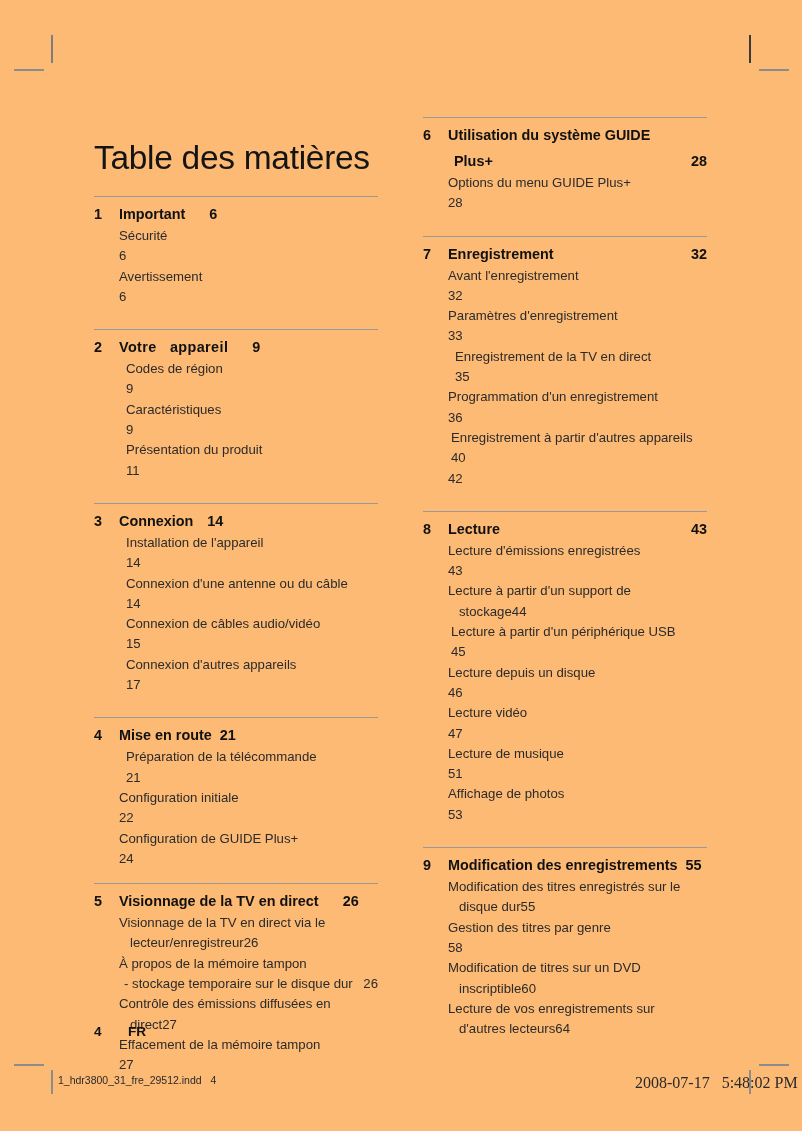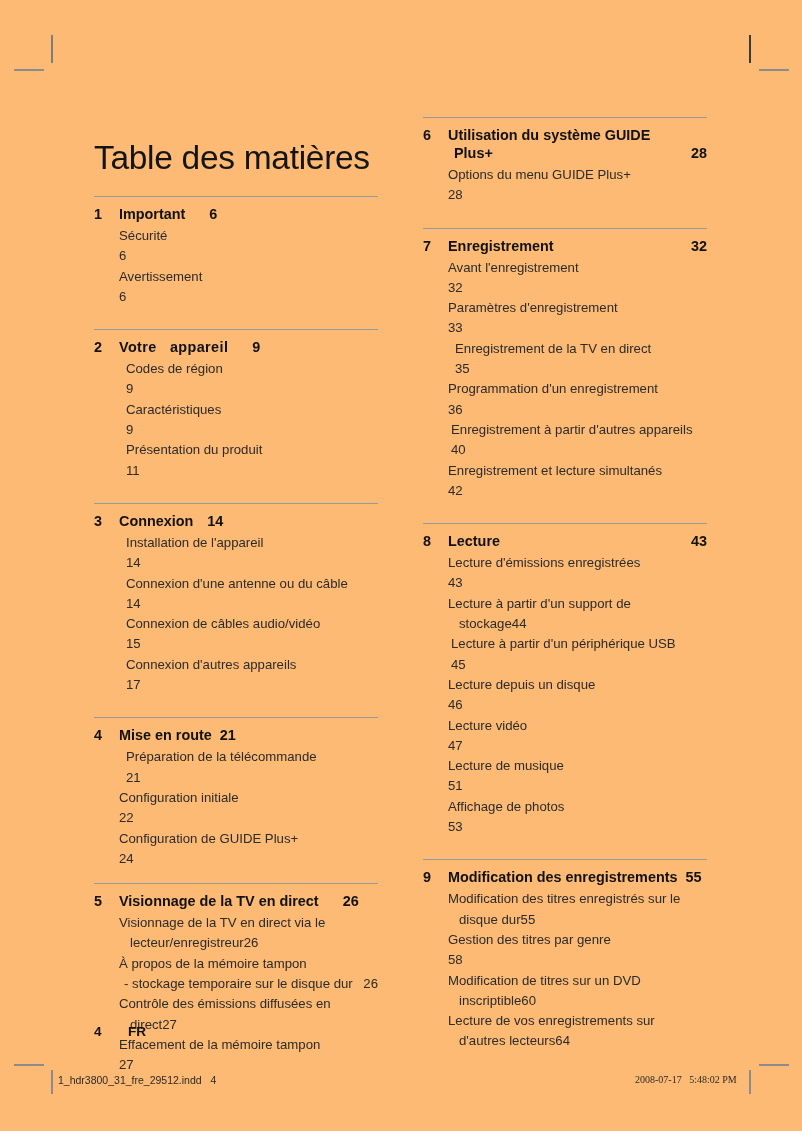--- a/index.html
+++ b/index.html
@@ -88,21 +88,21 @@
   .sec-head.inline.wide .sec-pg { margin-left: 24px; }
   .sec-head.inline.narrow .sec-pg { margin-left: 8px; }
 
   
   .sec-head.wrapped { display: block; padding-top: 9px; }
   .sec-head.wrapped .line1 { display: flex; }
   .sec-head.wrapped .line2 {
     display: flex;
     justify-content: space-between;
     padding-left: 31px;
-    margin-top: 2px;
+    margin-top: 10px;
     gap: 44px;
   }
 
   
   .entries {
     margin-top: 4px;
     padding-left: 25px;
     font-size: 13.2px;
     font-weight: 400;
     color: #2b2b2b;
@@ -156,21 +156,21 @@
     font-family: Liberation Sans, sans-serif;
     font-size: 10.5px;
     color: #2a2a2a;
     white-space: pre;
   }
   .slug-right {
     position: absolute;
     left: 635px;
     top: 1074px;
     font-family: "Liberation Serif", serif;
-    font-size: 10px;
+    font-size: 16px;
     color: #2a2a2a;
     white-space: pre;
   }
 </style>
 </head>
 <body>
 
 <div class="page">
 
   <div class="cropmark cm-tl-v"></div>
@@ -290,21 +290,21 @@
           <span class="sec-num">7</span>
           <span class="sec-title">Enregistrement</span>
           <span class="sec-pg">32</span>
         </div>
         <div class="entries">
           <div class="entry"><span class="etext">Avant l'enregistrement</span><span class="epg">32</span></div>
           <div class="entry"><span class="etext">Paramètres d'enregistrement</span><span class="epg">33</span></div>
           <div class="entry inline"><span class="etext">Enregistrement de la TV en direct</span><span class="epg">35</span></div>
           <div class="entry"><span class="etext">Programmation d'un enregistrement</span><span class="epg">36</span></div>
           <div class="entry tight"><span class="etext">Enregistrement à partir d'autres appareils</span><span class="epg">40</span></div>
-          <div class="entry"><span class="etext">Enregistrement et lecture simultanés</span><span class="epg">42</span></div>
+          <div class="entry"><span class="epg">42</span></div>
         </div>
       </div>
       <div class="gap-md"></div>
       <div class="section">
         <div class="rule"></div>
         <div class="sec-head">
           <span class="sec-num">8</span>
           <span class="sec-title">Lecture</span>
           <span class="sec-pg">43</span>
         </div>

